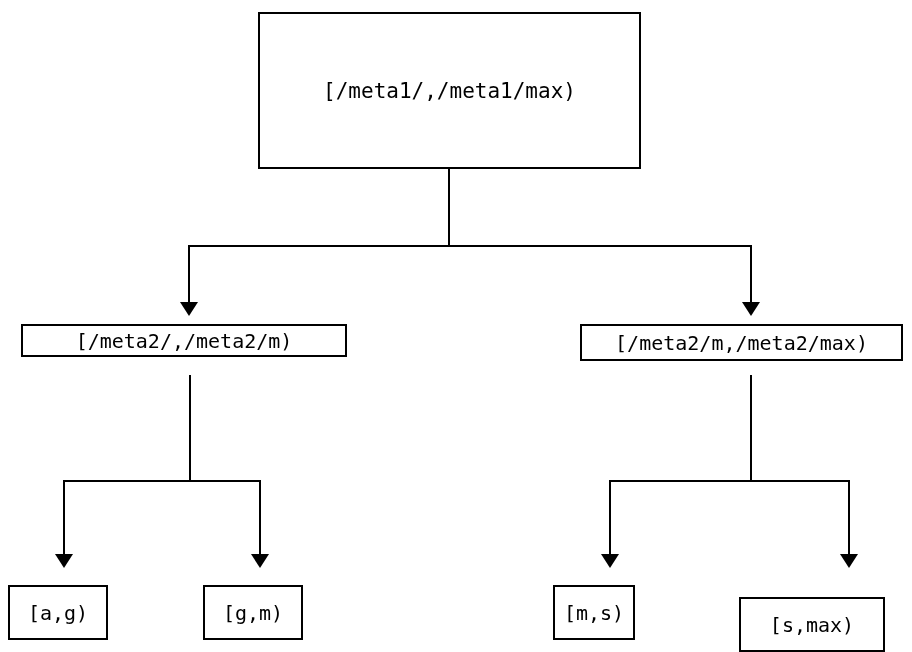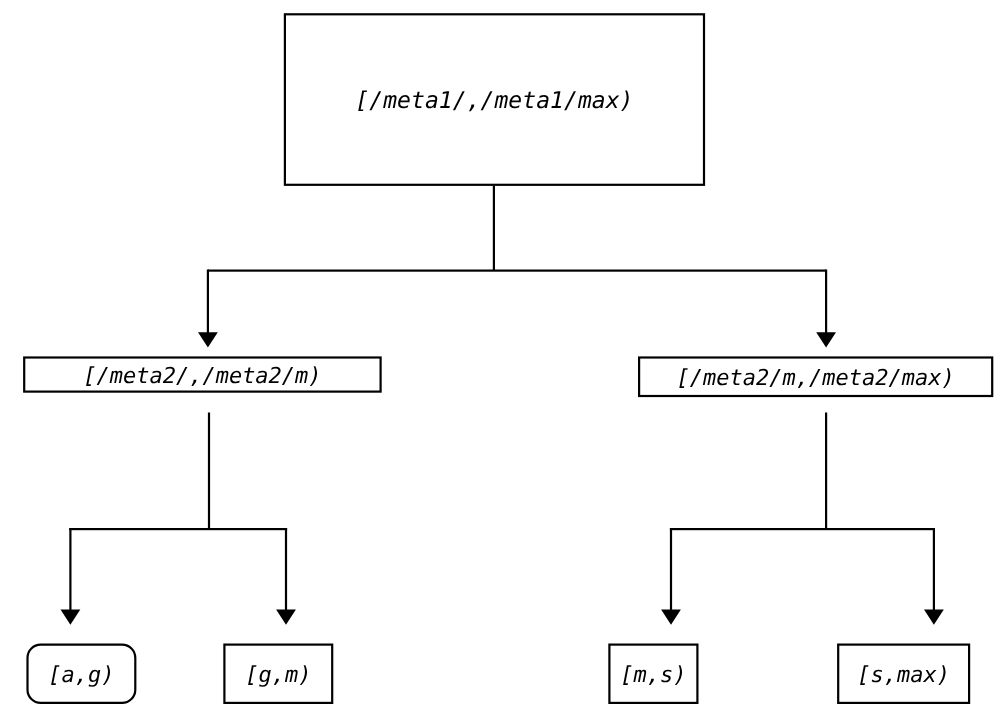--- a/index.html
+++ b/index.html
@@ -8,21 +8,20 @@
     padding: 0;
     background: #ffffff;
   }
   #diagram-canvas {
     position: relative;
     width: 912px;
     height: 652px;
     background: #ffffff;
     overflow: hidden;
     font-family: "DejaVu Sans Mono", "Liberation Mono", monospace;
-    font-style: italic;
   }
   .node {
     position: absolute;
     box-sizing: border-box;
     border: 2px solid #000000;
     background: #ffffff;
     display: flex;
     align-items: center;
     justify-content: center;
     color: #000000;
@@ -48,24 +47,24 @@
     top: 324px;
     width: 323px;
     height: 37px;
     font-size: 20px;
   }
   .node-leaf {
     top: 585px;
     height: 55px;
     font-size: 20px;
   }
-  .node-leaf-1 { left: 24px;   width: 100px; border-radius: 13px; }
+  .node-leaf-1 { left: 8px;   width: 100px; }
   .node-leaf-2 { left: 203px; width: 100px; }
   .node-leaf-3 { left: 553px; width: 82px; }
-  .node-leaf-4 { left: 761px; width: 121px; }
+  .node-leaf-4 { left: 739px; width: 146px; margin-top: 12px; }
 
   .edge {
     position: absolute;
     background: #000000;
   }
   .edge-v { width: 2px; }
   .edge-h { height: 2px; }
 
   .arrowhead {
     position: absolute;

